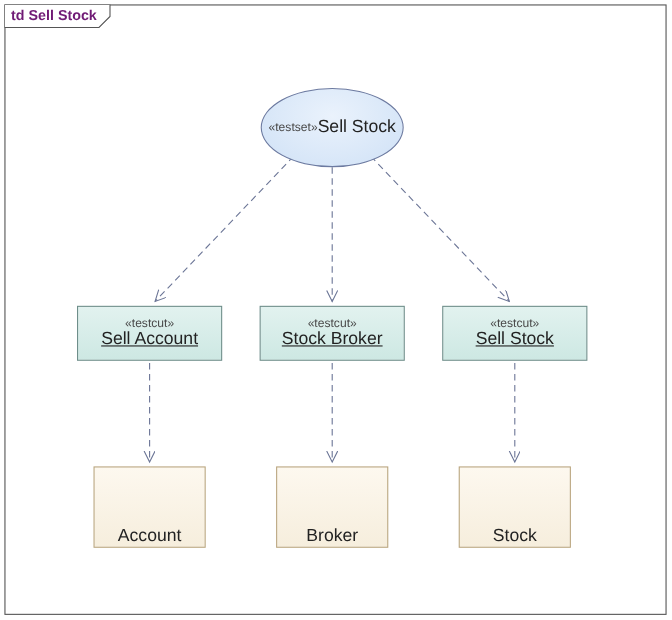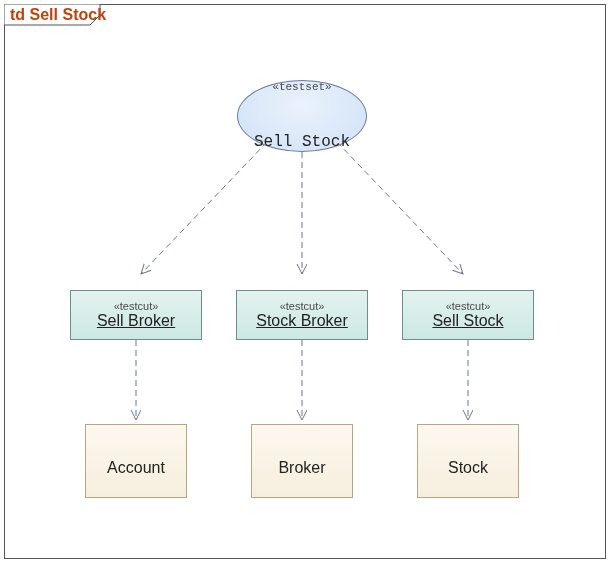--- a/index.html
+++ b/index.html
@@ -34,63 +34,61 @@
     top: 4px;
     width: 110px;
     height: 22px;
   }
   .frame-tab svg { position: absolute; left: 0; top: 0; }
   .frame-tab .tab-text {
     position: absolute;
     left: 6px;
     top: 2px;
     font-weight: 600;
-    font-size: 16px;
-    color: #c2410c;
+    font-size: 13px;
+    color: #701a75;
   }
 
   
   .ellipse-node {
     position: absolute;
     border: 1px solid #6c7aa0;
     border-radius: 50%;
     background: radial-gradient(ellipse at 50% 35%, #eaf2fc 0%, #cfe1f6 100%);
     box-sizing: border-box;
     text-align: center;
     display: flex;
-    flex-direction: column;
-    justify-content: space-between;
+    flex-direction: row;
+    justify-content: center;
     align-items: center;
-    font-family: Liberation Mono, monospace;
   }
 
   
   .testcut-node {
     position: absolute;
     border: 1px solid #6e8e8a;
     background: linear-gradient(#e2f2ef, #cde8e3);
     box-sizing: border-box;
     text-align: center;
     display: flex;
     flex-direction: column;
     justify-content: center;
     align-items: center;
-    margin-top: 12px;
   }
 
   
   .class-node {
     position: absolute;
     border: 1px solid #baa57e;
     background: linear-gradient(#fdf8ef, #f6eedd);
     box-sizing: border-box;
     text-align: center;
     display: flex;
     justify-content: center;
-    align-items: center;
+    align-items: flex-end;
     padding-top: 14px;
   }
 
   .stereo {
     font-size: 11px;
     color: #4a4a4a;
   }
   .name {
     font-size: 16px;
     color: #222222;
@@ -135,21 +133,21 @@
     <line x1="468" y1="330" x2="468" y2="420" stroke="#6b7596" stroke-width="1" stroke-dasharray="6,4" marker-end="url(#openArrow)"></line>
   </svg>
 
   <div class="ellipse-node" style="left:237px; top:80px; width:130px; height:72px;">
     <span class="stereo">«testset»</span>
     <span class="name">Sell Stock</span>
   </div>
 
   <div class="testcut-node" style="left:70px; top:278px; width:132px; height:50px;">
     <span class="stereo">«testcut»</span>
-    <span class="name underline">Sell Broker</span>
+    <span class="name underline">Sell Account</span>
   </div>
 
   <div class="testcut-node" style="left:236px; top:278px; width:132px; height:50px;">
     <span class="stereo">«testcut»</span>
     <span class="name underline">Stock Broker</span>
   </div>
 
   <div class="testcut-node" style="left:402px; top:278px; width:132px; height:50px;">
     <span class="stereo">«testcut»</span>
     <span class="name underline">Sell Stock</span>

